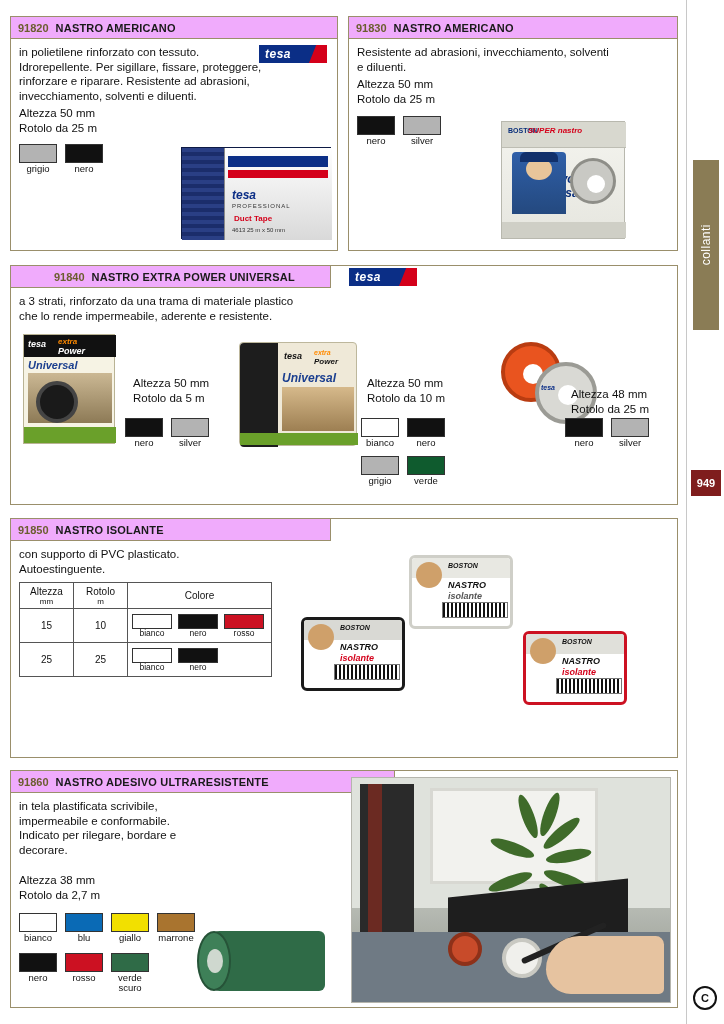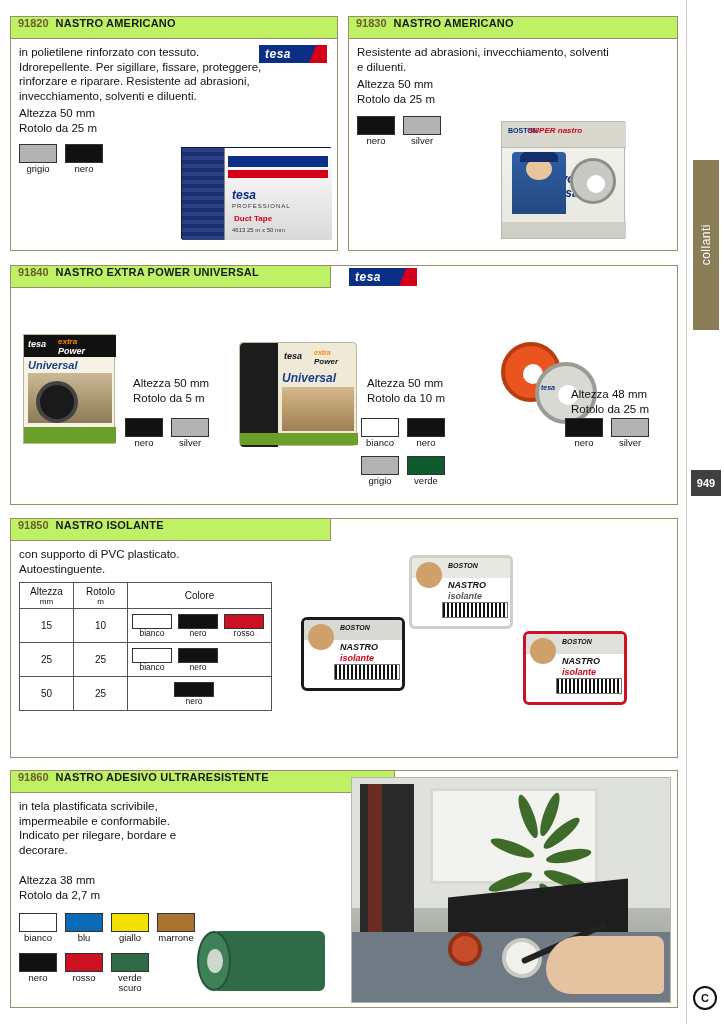--- a/index.html
+++ b/index.html
@@ -24,36 +24,36 @@
     position:absolute; left:6px; top:160px; width:26px; height:170px;
     background:#8a7c55; color:#fff;
     display:flex; align-items:center; justify-content:center;
   }
   .sidebar-tab span {
     writing-mode: vertical-rl; transform: rotate(180deg);
     font-size:12px; letter-spacing:0.5px;
   }
   .page-num-box {
     position:absolute; left:4px; top:470px; width:30px; height:26px;
-    background:#404040; color:#fff; font-size:11px; font-weight:bold;
+    background:#7f1d1d; color:#fff; font-size:11px; font-weight:bold;
     display:flex; align-items:center; justify-content:center;
   }
   .logo-mark {
     position:absolute; left:6px; bottom:14px; width:24px; height:24px;
     border:2px solid #111; border-radius:50%;
     display:flex; align-items:center; justify-content:center;
     font-size:11px; font-weight:bold;
   }
 
   .block { position:absolute; border:1px solid #9a8f6b; background:#fff; }
 
   .hdr {
-    height:22px; background:#bef264;
+    height:22px; background:#f0abfc;
     border-bottom:1px solid #9a8f6b;
-    display:flex; align-items:flex-start;
+    display:flex; align-items:center;
     font-size:11px; font-weight:bold; color:#1a1a1a;
   }
   .hdr .code { padding:0 7px; color:#6b5d2f; }
   .hdr .title { letter-spacing:0.2px; }
 
   .desc {
     font-size:11.5px; line-height:1.27; padding:6px 8px 0 8px;
     color:#111;
   }
   .desc .line { white-space:nowrap; }
@@ -284,26 +284,30 @@
       <div class="bost">BOSTON</div>
       <div class="sup">SUPER nastro</div>
       <div class="sup2">Adesivo Universale</div>
       <div class="man"></div>
       <div class="roll"></div>
       <div class="foot"></div>
     </div>
   </div>
 
   <div class="block" style="left:10px; top:265px; width:668px; height:240px;">
-    <div class="hdr" style="width:320px; border-right:1px solid #9a8f6b;">
+    <div class="hdr" style="width:320px; border-right:1px solid #9a8f6b;padding-left:36px;">
       <span class="code">91840</span>
       <span class="title">NASTRO EXTRA POWER UNIVERSAL</span>
     </div>
     <div class="tesa" style="left:338px; top:2px;">tesa</div>
 
+    <div class="desc">
+      <div class="line">a 3 strati, rinforzato da una trama di materiale plastico</div>
+      <div class="line">che lo rende impermeabile, aderente e resistente.</div>
+    </div>
 
     <div class="unibox" style="left:12px; top:68px;">
       <div class="hdrbar"></div>
       <div class="tesa2">tesa</div>
       <div class="xp">extra</div>
       <div class="xp2">Power</div>
       <div class="uni">Universal</div>
       <div class="img"></div>
       <div class="strip"></div>
     </div>
@@ -431,32 +435,20 @@
               <div class="c" style="background:#ffffff"></div>
               <div class="n">bianco</div>
             </div>
             <div class="chipitem">
               <div class="c" style="background:#111111"></div>
               <div class="n">nero</div>
             </div>
           </div>
         </td>
       </tr>
-      <tr>
-        <td class="num">50</td>
-        <td class="num">25</td>
-        <td class="colorcell">
-          <div class="chiprow" style="padding-left:42px">
-            <div class="chipitem">
-              <div class="c" style="background:#111111"></div>
-              <div class="n">nero</div>
-            </div>
-          </div>
-        </td>
-      </tr>
     </tbody>
       </table>
 
     <div class="isoroll" style="left:290px; top:98px; border:3px solid #1a1a1a;">
       <div class="top" style="background:#d9d9d4"></div>
       <div class="man"></div>
       <div class="txt" style="top:4px; left:36px; font-size:7px;">BOSTON</div>
       <div class="txt">NASTRO</div>
       <div class="txt2" style="color:#d4001a">isolante</div>
       <div class="bar"></div>

